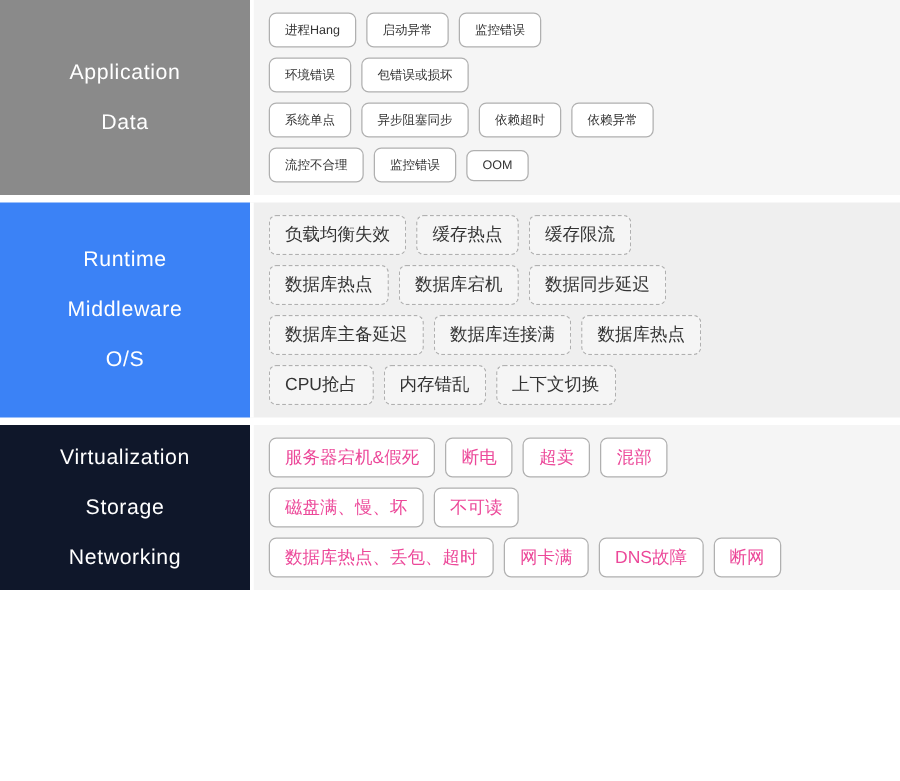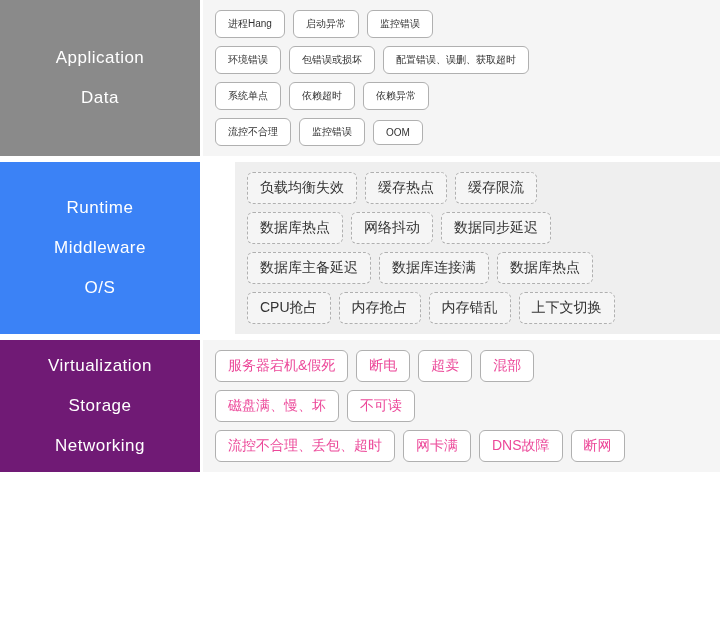--- a/index.html
+++ b/index.html
@@ -121,89 +121,88 @@
     </div>
     <div class="content-col">
       <div class="tag-row">
         <span class="tag">进程Hang</span>
         <span class="tag">启动异常</span>
         <span class="tag">监控错误</span>
       </div>
       <div class="tag-row">
         <span class="tag">环境错误</span>
         <span class="tag">包错误或损坏</span>
-        <span class="tag">配置错误、误删、获取超时</span>
       </div>
       <div class="tag-row">
         <span class="tag">系统单点</span>
+        <span class="tag">异步阻塞同步</span>
         <span class="tag">依赖超时</span>
         <span class="tag">依赖异常</span>
       </div>
       <div class="tag-row">
         <span class="tag">流控不合理</span>
         <span class="tag">监控错误</span>
         <span class="tag">OOM</span>
       </div>
     </div>
   </div>
 
   <div class="divider-h"></div>
 
   <div class="section-block">
     <div class="label-col" style="background:#3b82f6;">
       <span class="section-label">Runtime</span>
       <span class="section-label">Middleware</span>
       <span class="section-label">O/S</span>
     </div>
-    <div class="content-col" style="background:#efefef;margin-left:32px;">
+    <div class="content-col" style="background:#efefef;">
       <div class="tag-row">
         <span class="tag-dashed">负载均衡失效</span>
         <span class="tag-dashed">缓存热点</span>
         <span class="tag-dashed">缓存限流</span>
       </div>
       <div class="tag-row">
         <span class="tag-dashed">数据库热点</span>
-        <span class="tag-dashed">网络抖动</span>
+        <span class="tag-dashed">数据库宕机</span>
         <span class="tag-dashed">数据同步延迟</span>
       </div>
       <div class="tag-row">
         <span class="tag-dashed">数据库主备延迟</span>
         <span class="tag-dashed">数据库连接满</span>
         <span class="tag-dashed">数据库热点</span>
       </div>
       <div class="tag-row">
         <span class="tag-dashed">CPU抢占</span>
-        <span class="tag-dashed">内存抢占</span>
         <span class="tag-dashed">内存错乱</span>
         <span class="tag-dashed">上下文切换</span>
       </div>
     </div>
   </div>
 
   <div class="divider-h"></div>
 
   <div class="section-block">
-    <div class="label-col" style="background:#701a75;">
+    <div class="label-col" style="background:#0f172a;">
       <span class="section-label">Virtualization</span>
       <span class="section-label">Storage</span>
       <span class="section-label">Networking</span>
     </div>
     <div class="content-col">
       <div class="tag-row">
         <span class="tag-solid">服务器宕机&amp;假死</span>
         <span class="tag-solid">断电</span>
         <span class="tag-solid">超卖</span>
         <span class="tag-solid">混部</span>
       </div>
       <div class="tag-row">
         <span class="tag-solid">磁盘满、慢、坏</span>
         <span class="tag-solid">不可读</span>
       </div>
       <div class="tag-row">
-        <span class="tag-solid">流控不合理、丢包、超时</span>
+        <span class="tag-solid">数据库热点、丢包、超时</span>
         <span class="tag-solid">网卡满</span>
         <span class="tag-solid">DNS故障</span>
         <span class="tag-solid">断网</span>
       </div>
     </div>
   </div>
 
 </div>
 
 </body></html>

